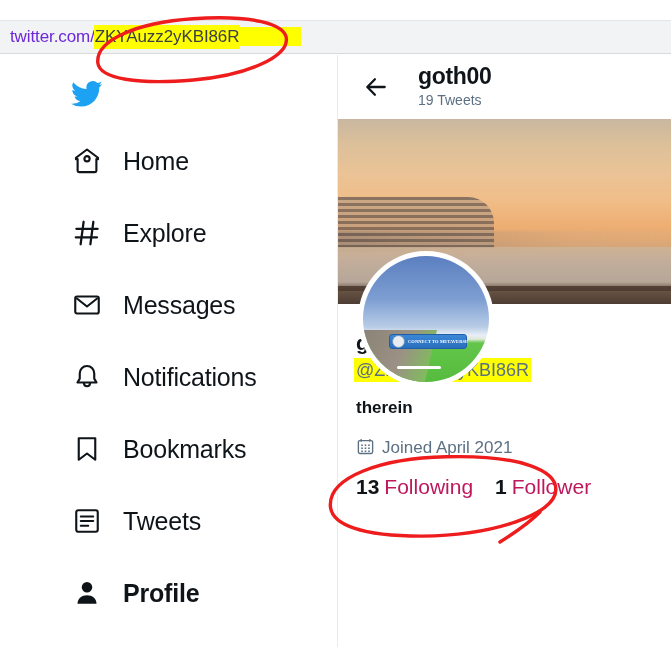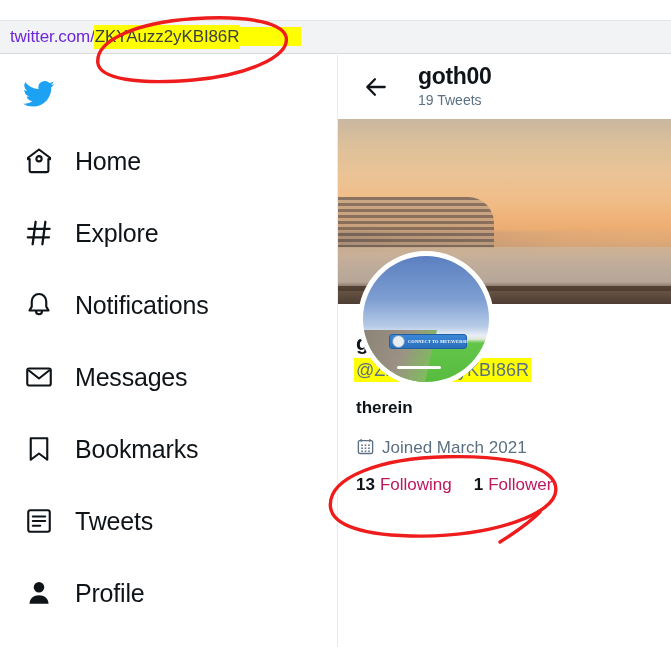--- a/index.html
+++ b/index.html
@@ -60,20 +60,21 @@
     display: flex;
   }
 
   
   .sidebar {
     width: 338px;
     box-sizing: border-box;
     border-right: 1px solid #e6ecf0;
     padding-top: 12px;
     flex: 0 0 338px;
+    padding-left: 48px;
   }
   .brand {
     height: 58px;
     padding-left: 20px;
     display: flex;
     align-items: center;
   }
   .nav-item {
     display: flex;
     align-items: center;
@@ -88,21 +89,21 @@
     display: flex;
     align-items: center;
     justify-content: center;
     margin-right: 19px;
   }
   .nav-label {
     font-size: 25px;
     color: #0f1419;
     letter-spacing: -0.2px;
   }
-  .nav-item.active .nav-label { font-weight: normal; text-align: right; }
+  .nav-item.active .nav-label { font-weight: bold; text-align: right; }
 
   
   .main {
     flex: 1 1 auto;
     position: relative;
     overflow: hidden;
   }
   .profile-head {
     height: 64px;
     display: flex;
@@ -306,21 +307,21 @@
   }
   .p-joined-text {
     font-size: 17px;
     color: #5b7083;
     margin-left: 7px;
   }
   .p-stats {
     display: flex;
     align-items: flex-end;
     margin-top: 15px;
-    font-size: 17px;
+    font-size: 21px;
   }
   .stat { display: flex; align-items: baseline; margin-right: 22px; cursor: pointer; }
   .stat-num { color: #0f1419; font-weight: bold; }
   .stat-lbl { color: #be185d; margin-left: 5px; }
 
   
   .annot {
     position: absolute;
     left: 0; top: 0;
     width: 671px;
@@ -370,35 +371,35 @@
             <line x1="3.0" y1="15.4" x2="20.0" y2="15.4"></line>
           </g>
         </svg>
       </span>
       <span class="nav-label">Explore</span>
     </div>
 
     <div class="nav-item">
       <span class="nav-icon">
         <svg width="30" height="30" viewBox="0 0 24 24">
+          <rect x="2.6" y="5.2" width="18.8" height="13.6" rx="1.4" fill="none" stroke="#0f1419" stroke-width="1.7"></rect>
+          <path d="M3.4 6.4 12 13.2l8.6-6.8" fill="none" stroke="#0f1419" stroke-width="1.7" stroke-linejoin="round"></path>
+        </svg>
+      </span>
+      <span class="nav-label">Messages</span>
+    </div>
+
+    <div class="nav-item">
+      <span class="nav-icon">
+        <svg width="30" height="30" viewBox="0 0 24 24">
           <path d="M12 3.2c-3.4 0-5.8 2.6-5.8 6v4.1l-1.8 3.1h15.2l-1.8-3.1V9.2c0-3.4-2.4-6-5.8-6z" fill="none" stroke="#0f1419" stroke-width="1.7" stroke-linejoin="round"></path>
           <path d="M9.6 16.8c0 1.6 1 2.6 2.4 2.6s2.4-1 2.4-2.6" fill="none" stroke="#0f1419" stroke-width="1.7"></path>
         </svg>
       </span>
       <span class="nav-label">Notifications</span>
-    </div>
-
-    <div class="nav-item">
-      <span class="nav-icon">
-        <svg width="30" height="30" viewBox="0 0 24 24">
-          <rect x="2.6" y="5.2" width="18.8" height="13.6" rx="1.4" fill="none" stroke="#0f1419" stroke-width="1.7"></rect>
-          <path d="M3.4 6.4 12 13.2l8.6-6.8" fill="none" stroke="#0f1419" stroke-width="1.7" stroke-linejoin="round"></path>
-        </svg>
-      </span>
-      <span class="nav-label">Messages</span>
     </div>
 
     <div class="nav-item">
       <span class="nav-icon">
         <svg width="30" height="30" viewBox="0 0 24 24">
           <path d="M5.4 3.4h13.2v17.2L12 15.6 5.4 20.6z" fill="none" stroke="#0f1419" stroke-width="1.7" stroke-linejoin="round"></path>
         </svg>
       </span>
       <span class="nav-label">Bookmarks</span>
     </div>
@@ -484,21 +485,21 @@
                 <rect x="15.4" y="9.4" width="2" height="2"></rect>
               <rect x="6.6" y="13.2" width="2" height="2"></rect>
                 <rect x="11" y="13.2" width="2" height="2"></rect>
                 <rect x="15.4" y="13.2" width="2" height="2"></rect>
               <rect x="6.6" y="17" width="2" height="2"></rect>
                 <rect x="11" y="17" width="2" height="2"></rect>
                 <rect x="15.4" y="17" width="2" height="2"></rect>
             </g>
           </svg>
         </span>
-        <span class="p-joined-text">Joined March 2021</span>
+        <span class="p-joined-text">Joined April 2021</span>
       </div>
 
       <div class="p-stats">
         <div class="stat">
           <span class="stat-num">13</span>
           <span class="stat-lbl">Following</span>
         </div>
         <div class="stat">
           <span class="stat-num">1</span>
           <span class="stat-lbl">Follower</span>

